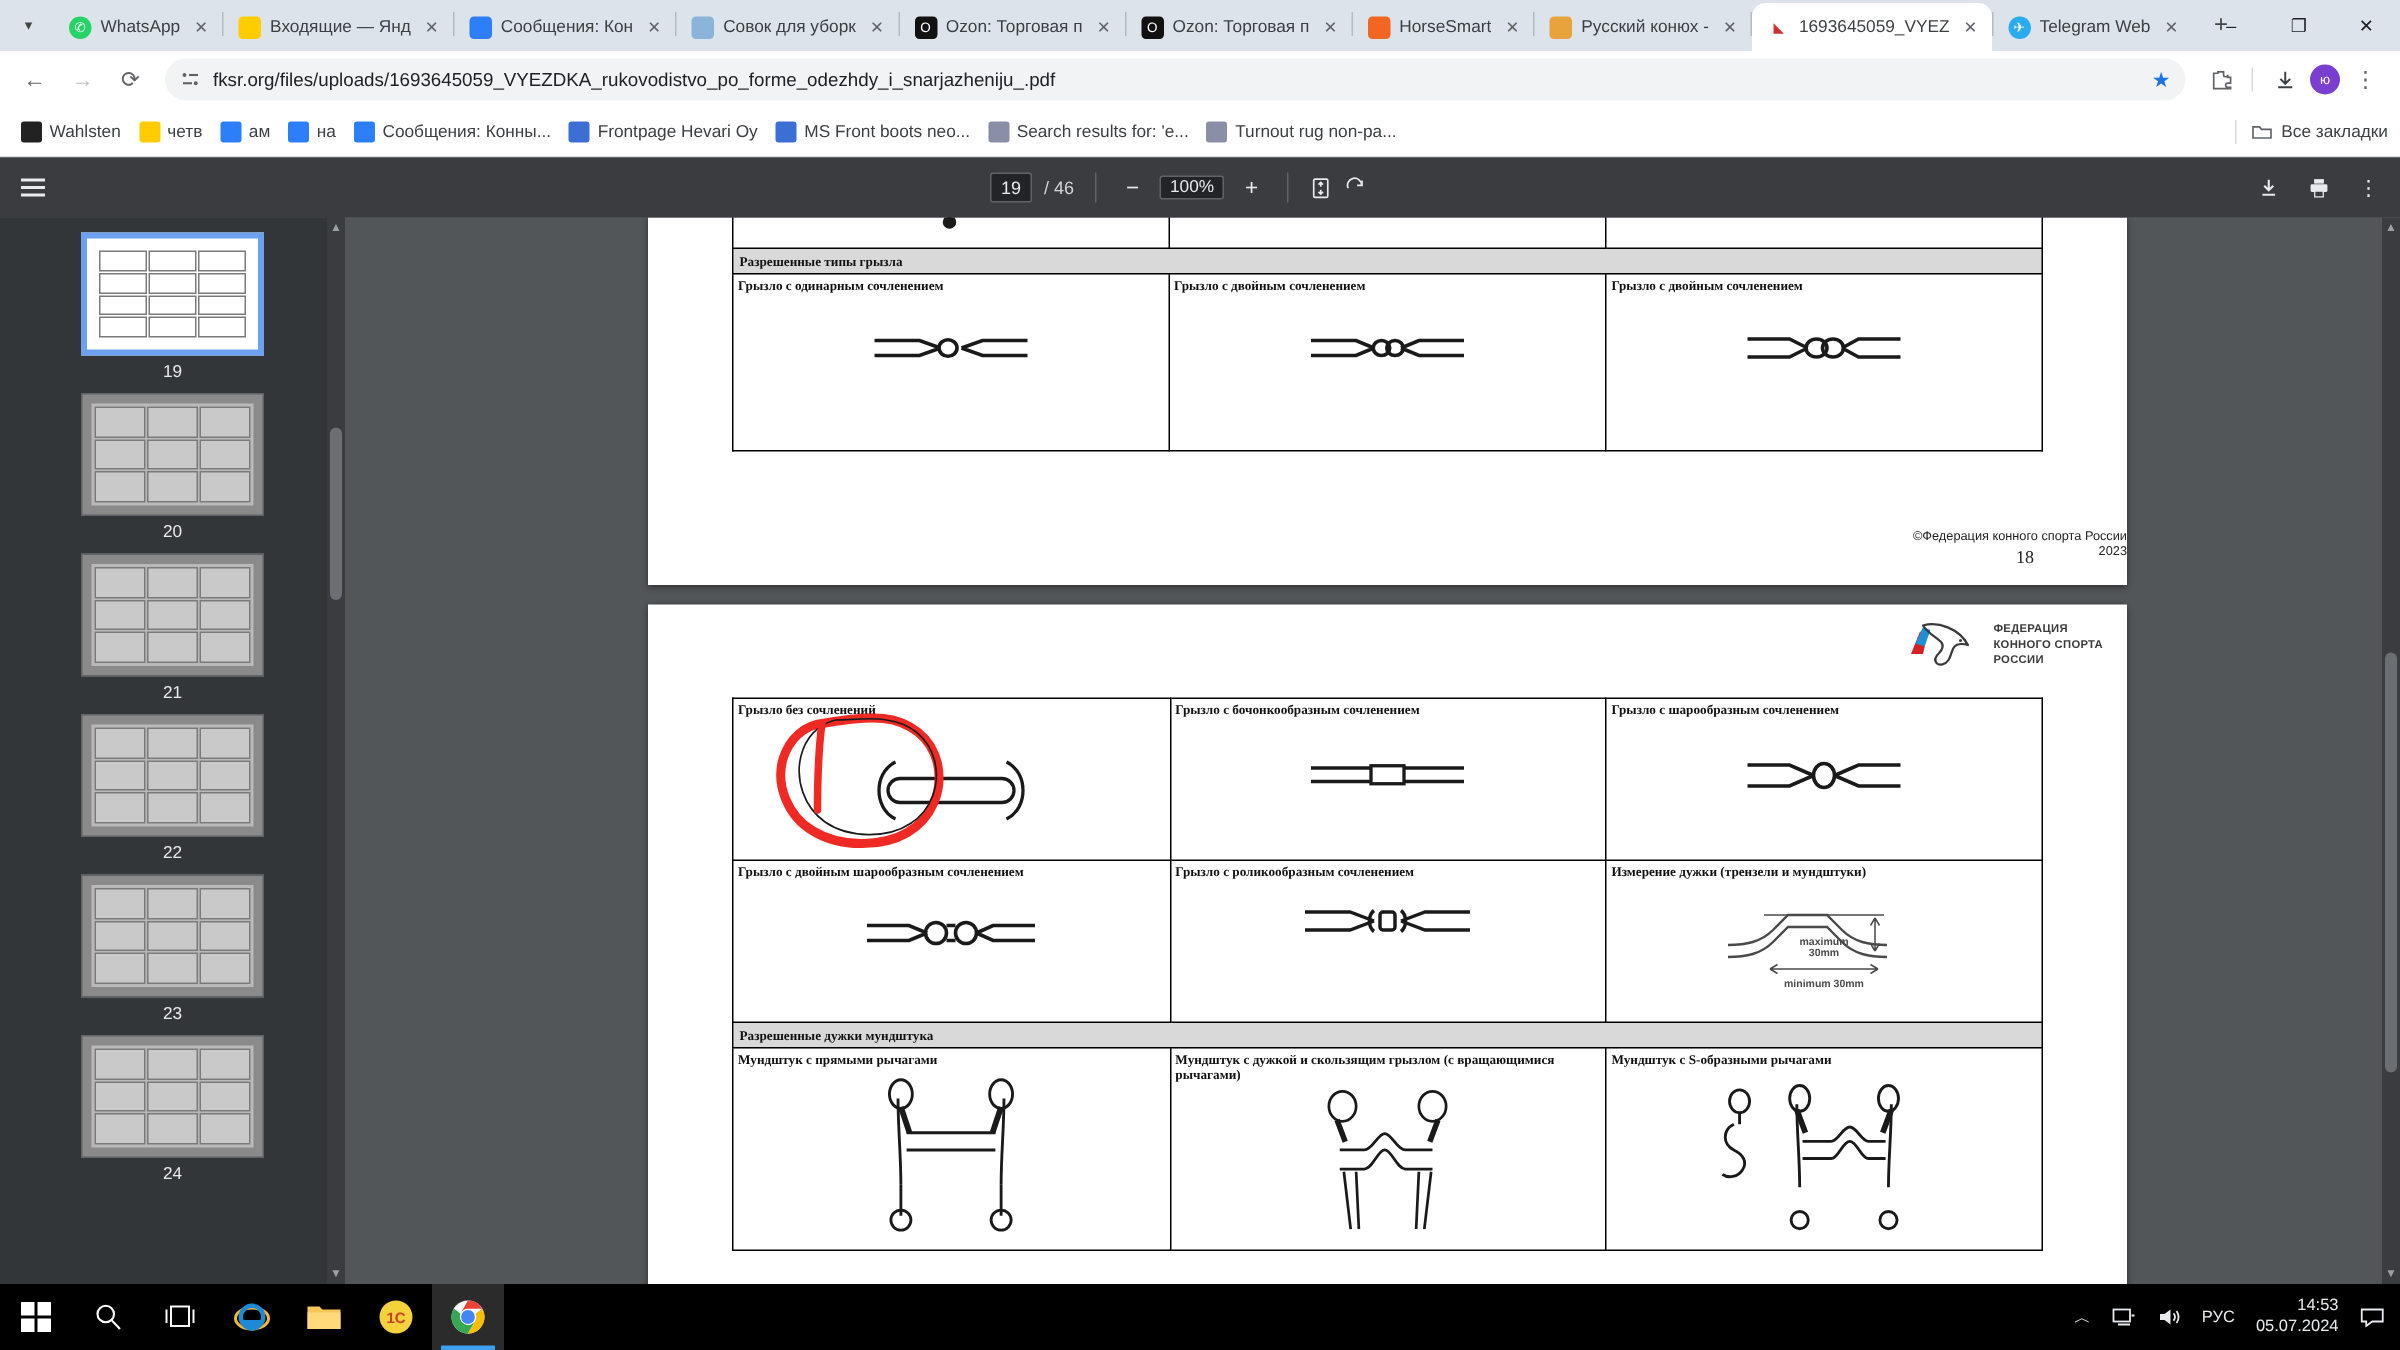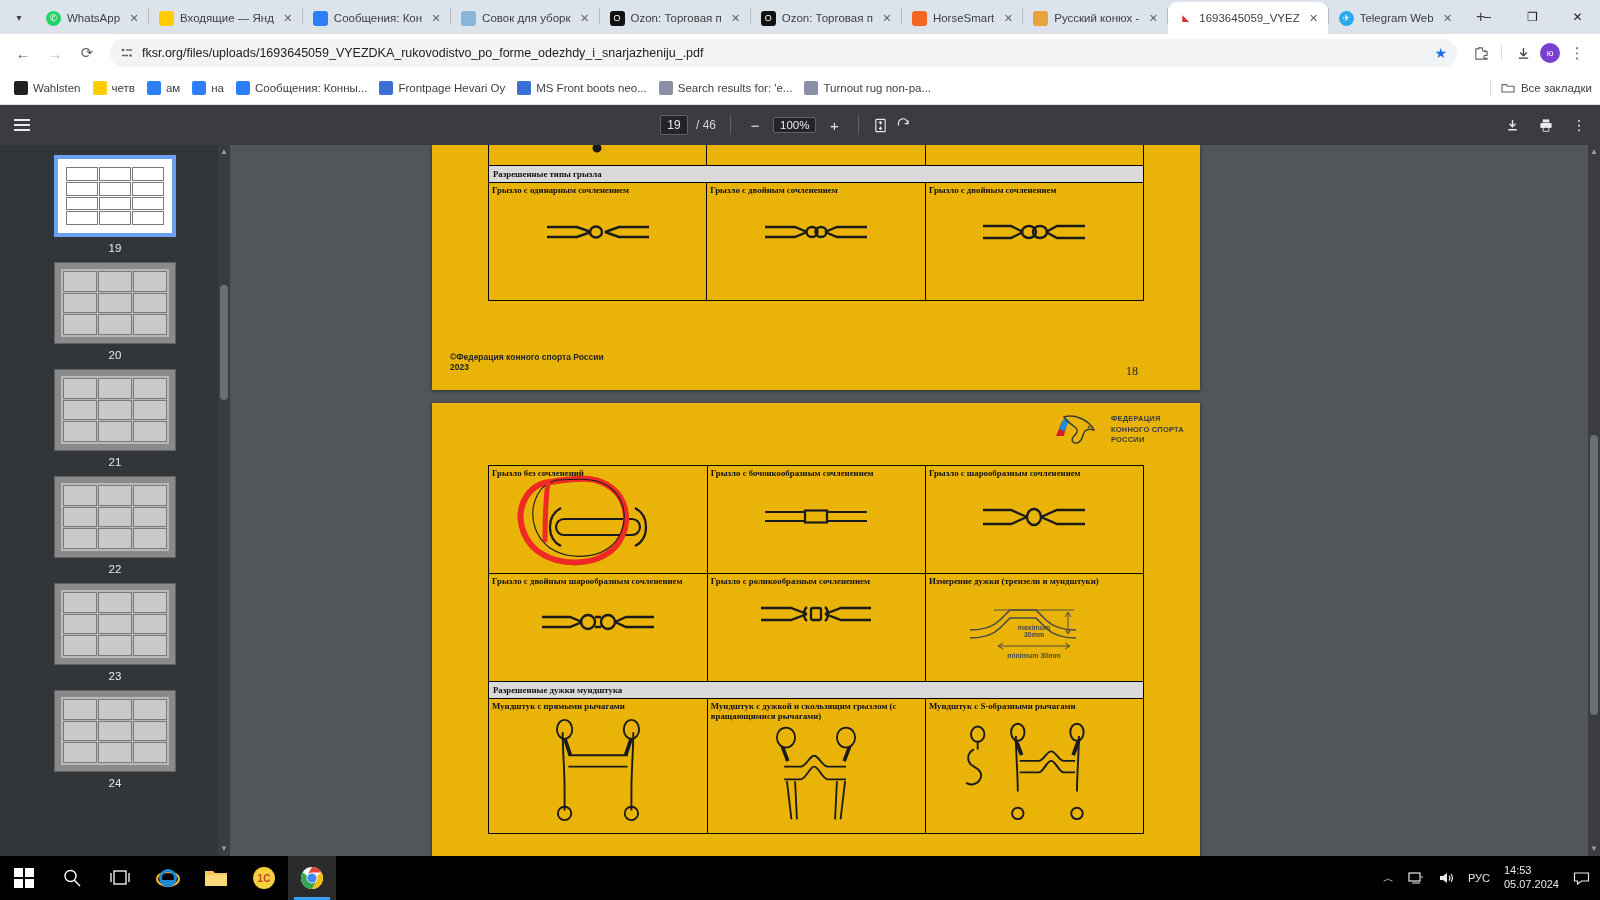--- a/index.html
+++ b/index.html
@@ -175,37 +175,37 @@
     flex: 1; position: relative; overflow: hidden; background: #525659;
   }
   .docscroll {
     position: absolute; right: 0; top: 0; bottom: 0; width: 12px; background: #3a3c3f;
   }
   .docscroll .dthumb {
     position: absolute; top: 290px; left: 2px; width: 8px; height: 280px;
     background: #6b6f73; border-radius: 4px;
   }
   .page {
-    position: absolute; background: #eab308; left: 202px; width: 768px;
+    position: absolute; background: #ffffff; left: 202px; width: 986px;
     box-shadow: 0 1px 4px rgba(0,0,0,.45);
   }
   #page18 { top: 0px; height: 245px; }
   #page19 { top: 258px; height: 470px; }
   .tbl { width: 100%; border-collapse: collapse; table-layout: fixed; }
   .tbl td {
     border: 1px solid #000; vertical-align: top;
     padding: 2px 3px; font-size: 8.8px;
     font-family: "Liberation Serif", serif; font-weight: bold; color: #111;
   }
   .tbl td.sec {
     background: #d9d9d9; font-size: 8.8px; padding: 3px 4px;
   }
   .cellart { display:flex; align-items:center; justify-content:center; }
   .foot {
-    text-align: left; font-size: 8.5px; font-weight: bold; color: #222;
+    text-align: right; font-size: 8.5px; font-weight: normal; color: #222;
     font-family: "Liberation Sans", sans-serif; line-height: 1.25; margin-left: 18px;
   }
   .pgnum {
     position: absolute; right: 62px; font-size: 12px; color: #222;
     font-family: "Liberation Serif", serif;
   }
   .logorow { position: absolute; right: 16px; top: 10px; display: flex; align-items: center; gap: 7px; }
   .logotext { font-size: 7.5px; font-weight: bold; color: #3b3b3b; line-height: 1.45; letter-spacing: .2px; }
 
   
@@ -220,21 +220,21 @@
   .tbitem.active { background: #2b2b2b; }
   .tbitem.active::after {
     content: ''; position: absolute; bottom: 0; left: 6px; right: 6px;
     height: 3px; background: #3ea0f0;
   }
   .tray {
     position: absolute; right: 0; height: 44px; display: flex;
     align-items: center; gap: 14px; padding-right: 10px;
     color: #e8eaed; font-size: 11px;
   }
-  .clock { text-align: left; line-height: 1.25; font-size: 11px; }
+  .clock { text-align: right; line-height: 1.25; font-size: 11px; }
   svg { display: block; }
 </style>
 </head>
 <body>
 
 <div id="app">
 
   <div class="chrome">
 
     <div class="tabstrip">

